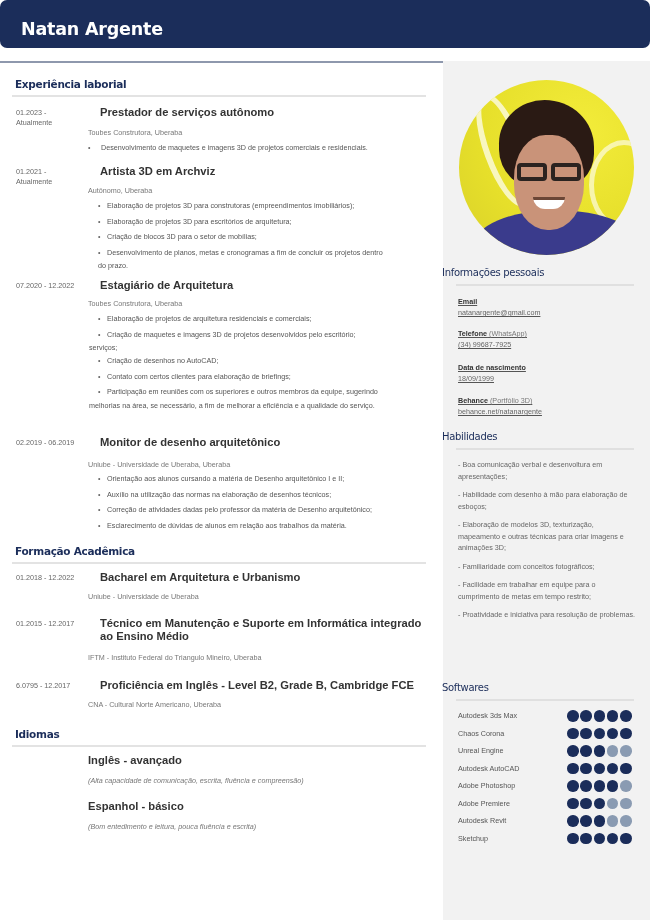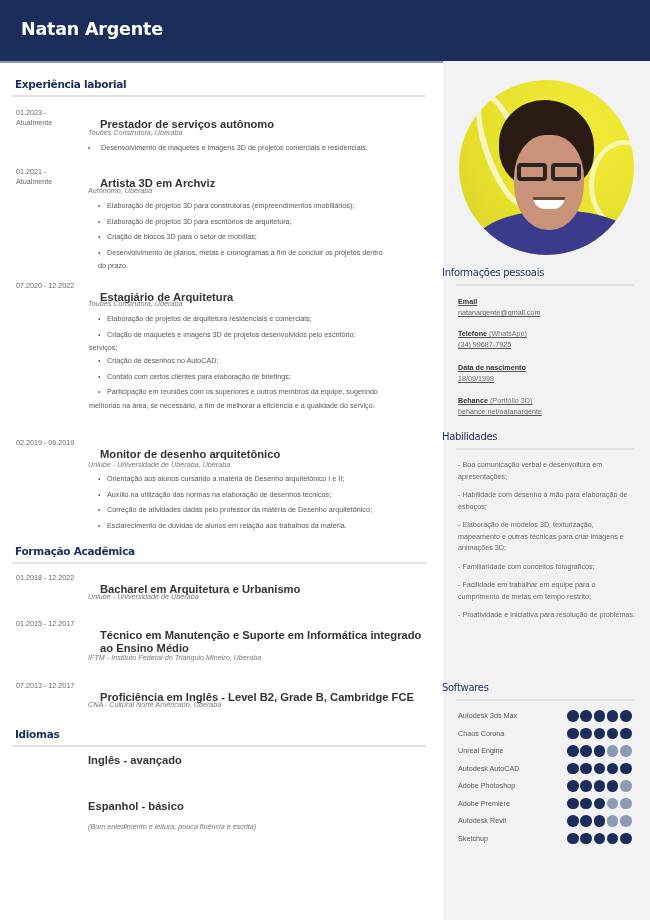--- a/index.html
+++ b/index.html
@@ -1,21 +1,22 @@
 <!DOCTYPE html>
 <html><head>
 <meta charset="utf-8">
 <style>
   * { box-sizing: border-box; margin: 0; padding: 0; }
   html, body { width: 650px; height: 920px; background: #ffffff; overflow: hidden; }
   body { font-family: "Liberation Sans", sans-serif; color: #555; position: relative; }
 
   .header {
-    position: absolute; left: 0; top: 0; width: 650px; height: 61px;
+    position: absolute; left: 0; top: 0; width: 650px; height: 48px;
     background: #1b2d5a;
+    border-radius: 7px;
   }
   .header .name {
     position: absolute; left: 21px; top: 19px;
     font-family: "DejaVu Sans", sans-serif; font-weight: bold;
     font-size: 17.5px; color: #ffffff; letter-spacing: -0.2px;
   }
   .header-shadow {
     position: absolute; left: 0; top: 61px; width: 443px; height: 2px;
     background: #8e98ad;
   }
@@ -33,27 +34,27 @@
   .section-rule {
     position: absolute; left: 12px; width: 414px; height: 2px; background: #e3e3e3;
   }
 
   .entry { position: absolute; left: 0; width: 443px; }
   .entry .date {
     position: absolute; left: 16px; top: 2px; width: 68px;
     font-size: 7.2px; line-height: 9.5px; color: #666;
   }
   .entry .title {
-    position: absolute; left: 88px; top: 12px;
+    position: absolute; left: 88px; top: 0;
     font-family: "Liberation Sans", sans-serif; font-weight: bold; font-size: 11.2px;
     color: #333; line-height: 13px; width: 345px; padding-left: 12px;
   }
   .entry .org {
     position: absolute; left: 88px;
-    font-style: italic; font-size: 7.2px; color: #777;
+    font-size: 7.2px; color: #777;
   }
   .entry ul { position: absolute; left: 98px; width: 330px; list-style: none; }
   .entry li {
     font-size: 7.2px; color: #555; line-height: 15.5px; position: relative; padding-left: 9px;
   }
   .entry li::before {
     content: "•"; position: absolute; left: 0; top: 0; color: #666; font-size: 7px;
   }
 
   .lang { position: absolute; left: 88px; width: 340px; }
@@ -166,30 +167,31 @@
   <div class="org" style="top:21px;">Uniube - Universidade de Uberaba</div>
 </div>
 
 <div class="entry" style="top:617px;">
   <div class="date">01.2015 - 12.2017</div>
   <div class="title">Técnico em Manutenção e Suporte em Informática integrado ao Ensino Médio</div>
   <div class="org" style="top:36px;">IFTM - Instituto Federal do Triangulo Mineiro, Uberaba</div>
 </div>
 
 <div class="entry" style="top:679px;">
-  <div class="date">07.2013 - 12.2017</div>
+  <div class="date">6.0795 - 12.2017</div>
   <div class="title">Proficiência em Inglês - Level B2, Grade B, Cambridge FCE</div>
   <div class="org" style="top:21px;">CNA - Cultural Norte Americano, Uberaba</div>
 </div>
 
 <div class="section-title" style="top:728px;">Idiomas</div>
 <div class="section-rule" style="top:745px;"></div>
 
 <div class="lang" style="top:754px;">
   <div class="ltitle">Inglês - avançado</div>
+  <div class="ldesc">(Alta capacidade de comunicação, escrita, fluência e compreensão)</div>
 </div>
 <div class="lang" style="top:800px;">
   <div class="ltitle">Espanhol - básico</div>
   <div class="ldesc">(Bom entedimento e leitura, pouca fluência e escrita)</div>
 </div>
 
 <div class="photo">
   <div class="stripe1"></div>
   <div class="stripe2"></div>
   <div class="shirt"></div>

